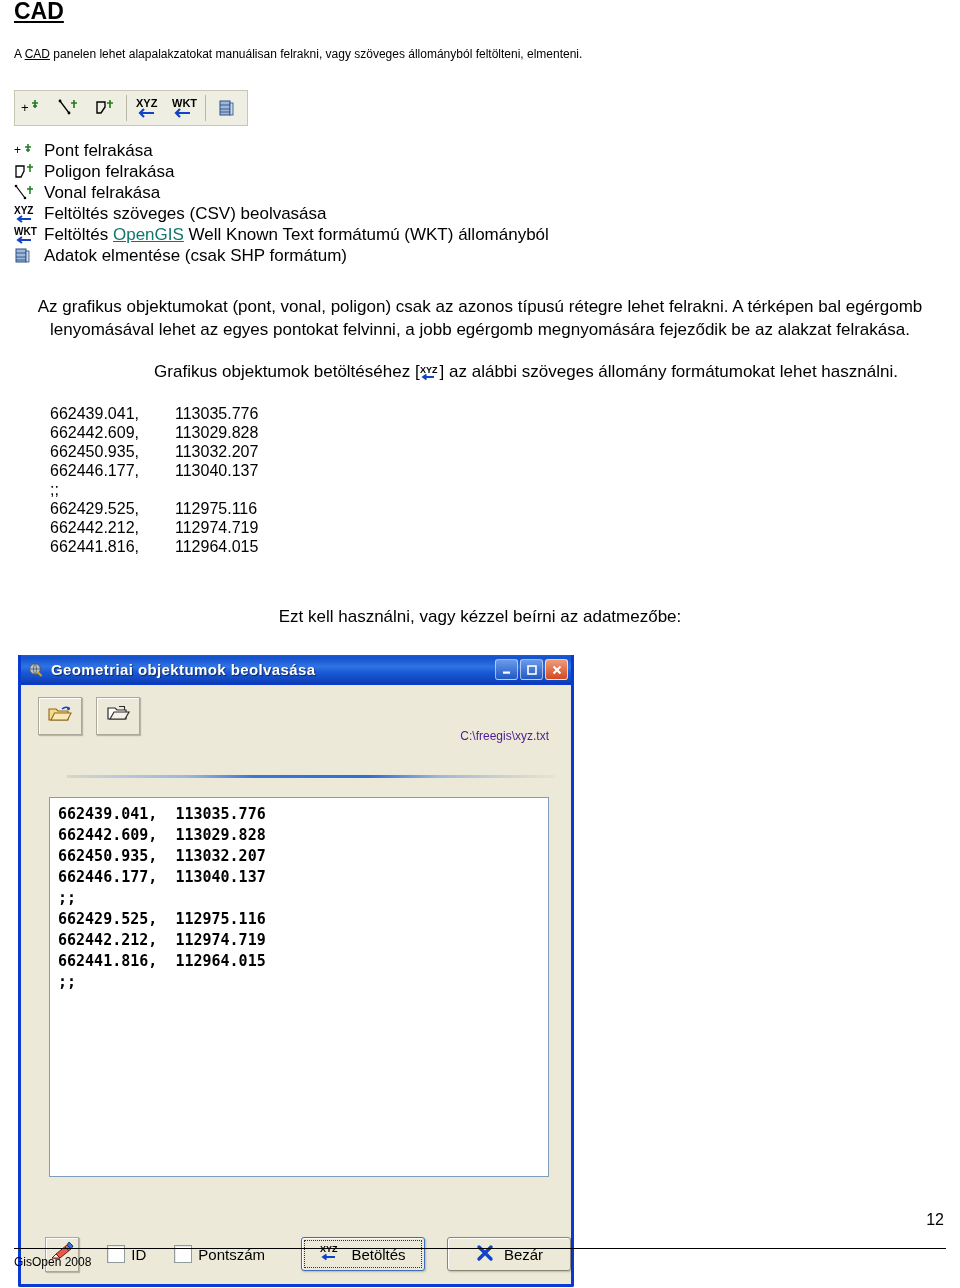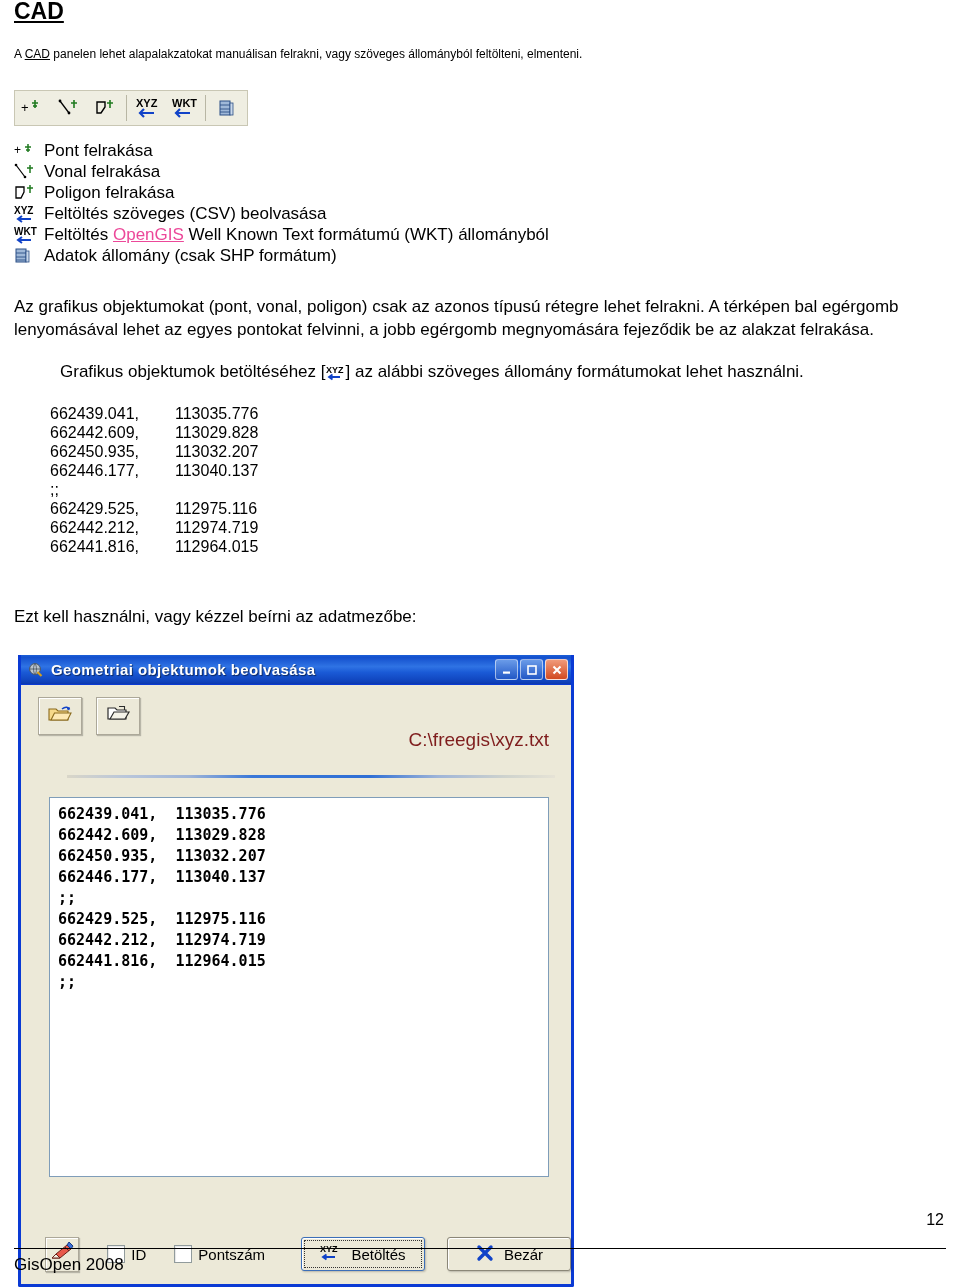--- a/index.html
+++ b/index.html
@@ -48,26 +48,26 @@
   }
   .legend-row{
     display:flex; align-items:center;
     height:21px;
   }
   .legend-ico{
     width:30px; min-width:30px; height:21px;
     display:flex; align-items:center; justify-content:flex-start;
   }
   .legend-txt{ font-size:17px; line-height:21px; white-space:nowrap; }
-  .legend-txt a{ color:#ec4899; text-decoration:underline; }
+  .legend-txt a{ color:#0f766e; text-decoration:underline; }
 
   
   .para{
     position:absolute; left:14px; width:932px;
-    font-size:17px; line-height:23px; text-align:left;
+    font-size:17px; line-height:23px; text-align:center;
   }
   #para1{ top:295px; }
   #para2{ top:360px;margin-left:46px; }
   #para3{ top:605px; }
 
   .inline-ico{
     display:inline-block; vertical-align:-5px;
     width:20px; height:18px; line-height:0;
   }
 
@@ -133,21 +133,21 @@
   }
   .folder-btn{
     width:42px; height:36px; margin-right:14px;
     background:#ece9d8;
     border:1px solid #aca899;
     box-shadow:inset 1px 1px 0 #fff, 1px 1px 1px rgba(0,0,0,0.22);
     display:flex; align-items:center; justify-content:center;
   }
   .path-label{
     position:absolute; right:22px; top:44px;
-    font-size:19px; color:#7f1d1d; white-space:nowrap;
+    font-size:12px; color:#4c1d95; white-space:nowrap;
   }
   .sep-bar{
     position:absolute; left:46px; right:16px; top:90px; height:3px;
     background:linear-gradient(to right,#d9d6c8 0%,#b9c6da 12%,#9fb5d8 25%,#3a78d8 38%,#2f6fd5 62%,#9fb5d8 76%,#cfd3cd 90%,#e6e3d6 100%);
   }
 
   .textbox{
     position:absolute; left:28px; top:112px;
     width:500px; height:380px;
     background:#ffffff;
@@ -200,21 +200,21 @@
   #btn-load{ margin-left:36px; }
   #btn-close{ margin-left:22px; }
 
   
   .footer-rule{
     position:absolute; left:14px; right:14px; top:1248px;
     height:1px; background:#000;
   }
   .footer-left{
     position:absolute; left:14px; top:1255px;
-    font-size:17px;
+    font-size:12px;
   }
   .footer-right{
     position:absolute; right:16px; top:1211px;
     font-size:16px;
   }
 </style>
 </head>
 <body>
 
 <div class="page">
@@ -288,40 +288,40 @@
         <svg width="26" height="20" viewBox="0 0 26 20">
             <text x="0" y="13" font-size="12" font-family="Liberation Sans" fill="#000">+</text>
             <path d="M14 3 L14 11 M11 6 L17 6 M12 9 L16 9" stroke="#1f7a1f" stroke-width="1.5"></path>
           </svg>
       </div>
       <div class="legend-txt">Pont felrakása</div>
     </div>
     <div class="legend-row">
       <div class="legend-ico">
         <svg width="26" height="20" viewBox="0 0 26 20">
+            <path d="M2 4 L10 4 L10 9 L7 15 L2 15 Z" fill="none" stroke="#000" stroke-width="1.3"></path>
+            <path d="M16 2 L16 10 M13 5 L19 5" stroke="#1f7a1f" stroke-width="1.5"></path>
+          </svg>
+      </div>
+      <div class="legend-txt">Poligon felrakása</div>
+    </div>
+    <div class="legend-row">
+      <div class="legend-ico">
+        <svg width="26" height="20" viewBox="0 0 26 20">
             <path d="M2 3 L11 15" stroke="#000" stroke-width="1.2"></path>
             <circle cx="2" cy="3" r="1.3" fill="#000"></circle>
             <circle cx="11" cy="15" r="1.3" fill="#000"></circle>
             <path d="M16 3 L16 11 M13 6 L19 6" stroke="#1f7a1f" stroke-width="1.5"></path>
           </svg>
       </div>
       <div class="legend-txt">Vonal felrakása</div>
     </div>
     <div class="legend-row">
       <div class="legend-ico">
         <svg width="26" height="20" viewBox="0 0 26 20">
-            <path d="M2 4 L10 4 L10 9 L7 15 L2 15 Z" fill="none" stroke="#000" stroke-width="1.3"></path>
-            <path d="M16 2 L16 10 M13 5 L19 5" stroke="#1f7a1f" stroke-width="1.5"></path>
-          </svg>
-      </div>
-      <div class="legend-txt">Poligon felrakása</div>
-    </div>
-    <div class="legend-row">
-      <div class="legend-ico">
-        <svg width="26" height="20" viewBox="0 0 26 20">
             <text x="0" y="10" font-size="10" font-weight="bold" font-family="Liberation Sans" fill="#000">XYZ</text>
             <path d="M17 15 L4 15 M8 12 L4 15 L8 18" stroke="#1143c8" stroke-width="2" fill="none"></path>
           </svg>
       </div>
       <div class="legend-txt">Feltöltés szöveges (CSV) beolvasása</div>
     </div>
     <div class="legend-row">
       <div class="legend-ico">
         <svg width="26" height="20" viewBox="0 0 26 20">
             <text x="0" y="10" font-size="10" font-weight="bold" font-family="Liberation Sans" fill="#000">WKT</text>
@@ -331,21 +331,21 @@
       <div class="legend-txt"><span>Feltöltés </span><a href="#">OpenGIS</a><span> Well Known Text formátumú (WKT) állományból</span></div>
     </div>
     <div class="legend-row">
       <div class="legend-ico">
         <svg width="26" height="20" viewBox="0 0 26 20">
             <rect x="2" y="3" width="10" height="13" fill="#9fb8d8" stroke="#2b4f86" stroke-width="1"></rect>
             <path d="M2 7 H12 M2 11 H12 M2 14 H12" stroke="#2b4f86" stroke-width="0.9"></path>
             <rect x="12" y="5" width="3" height="11" fill="#c9d8ea" stroke="#2b4f86" stroke-width="0.8"></rect>
           </svg>
       </div>
-      <div class="legend-txt">Adatok állomány (csak SHP formátum)</div>
+      <div class="legend-txt">Adatok elmentése (csak SHP formátum)</div>
     </div>
   </div>
 
   <div class="para" id="para1">Az grafikus objektumokat (pont, vonal, poligon) csak az azonos típusú rétegre lehet felrakni. A térképen bal egérgomb lenyomásával lehet az egyes pontokat felvinni, a jobb egérgomb megnyomására fejeződik be az alakzat felrakása.</div>
 
   <div class="para" id="para2">
     <span>Grafikus objektumok betöltéséhez [</span><span class="inline-ico"><svg width="20" height="18" viewBox="0 0 20 18">
           <text x="0" y="9" font-size="9" font-weight="bold" font-family="Liberation Sans" fill="#000">XYZ</text>
           <path d="M14 13 L3 13 M6.5 10.5 L3 13 L6.5 15.5" stroke="#1143c8" stroke-width="1.8" fill="none"></path>
         </svg></span><span>] az alábbi szöveges állomány formátumokat lehet használni.</span>

